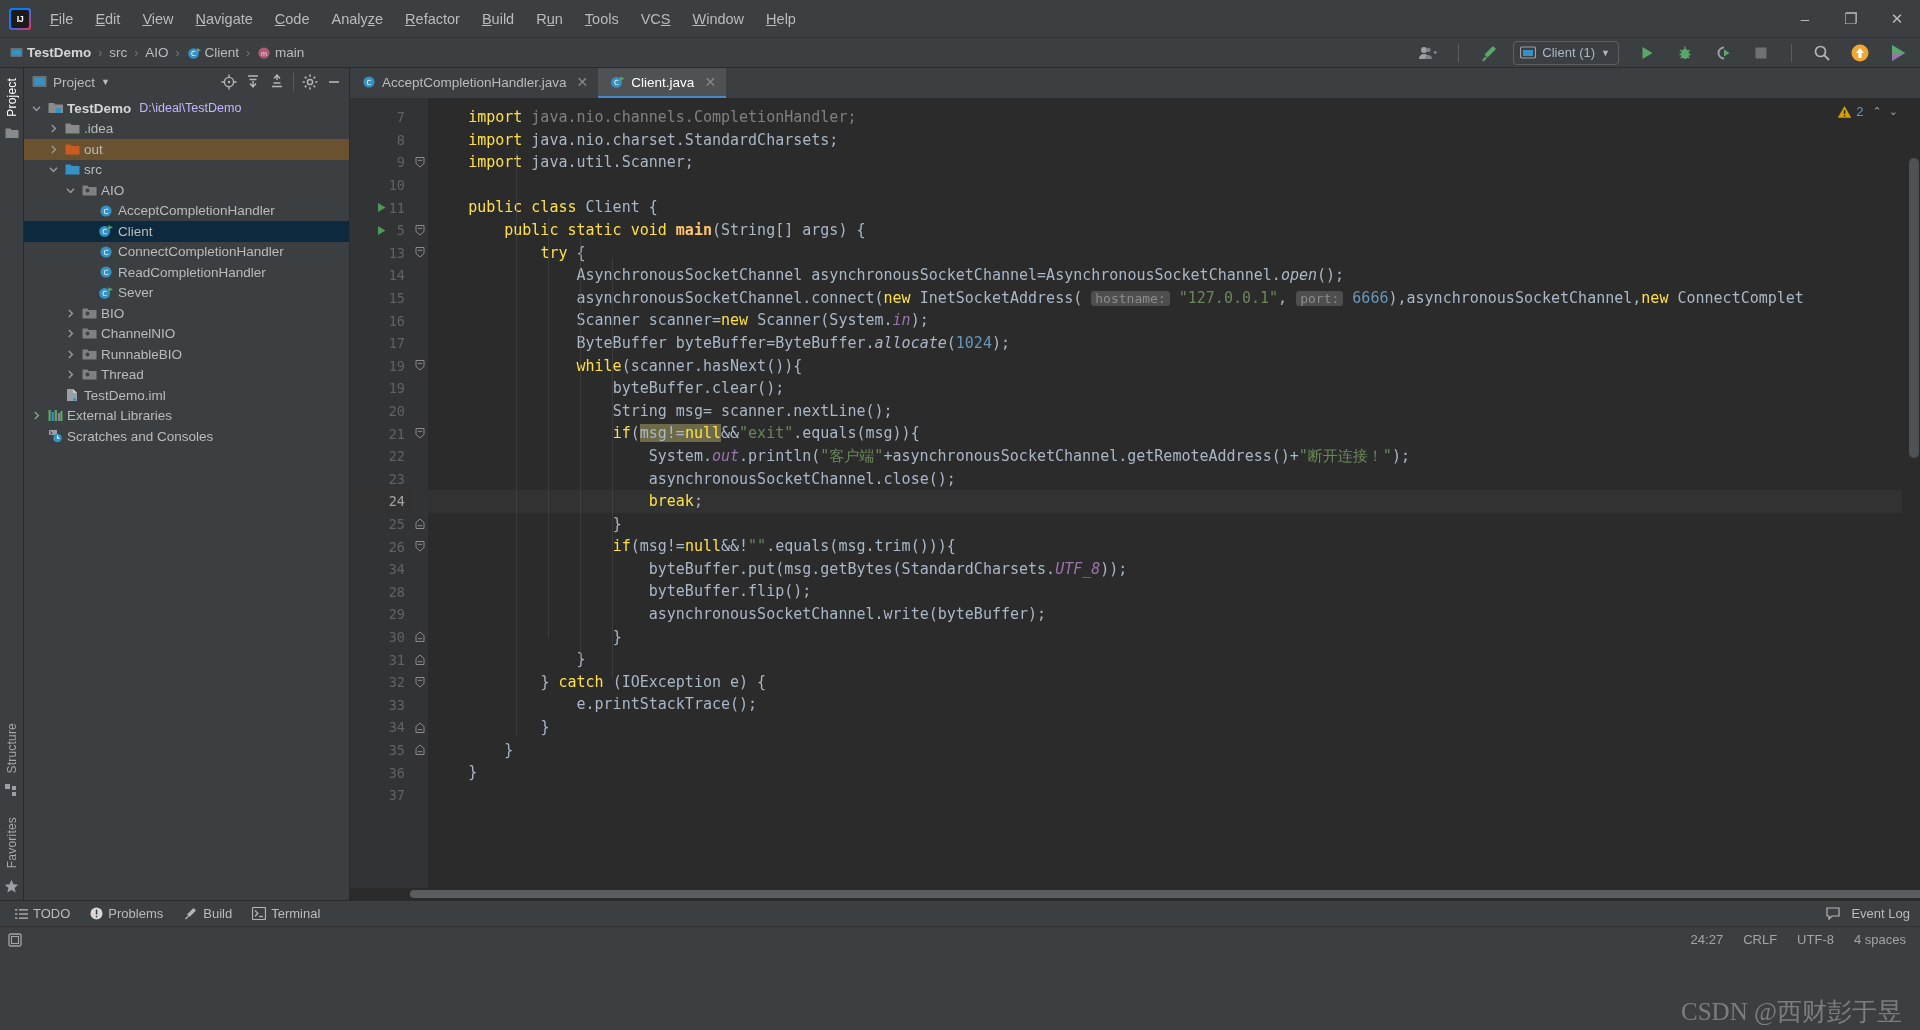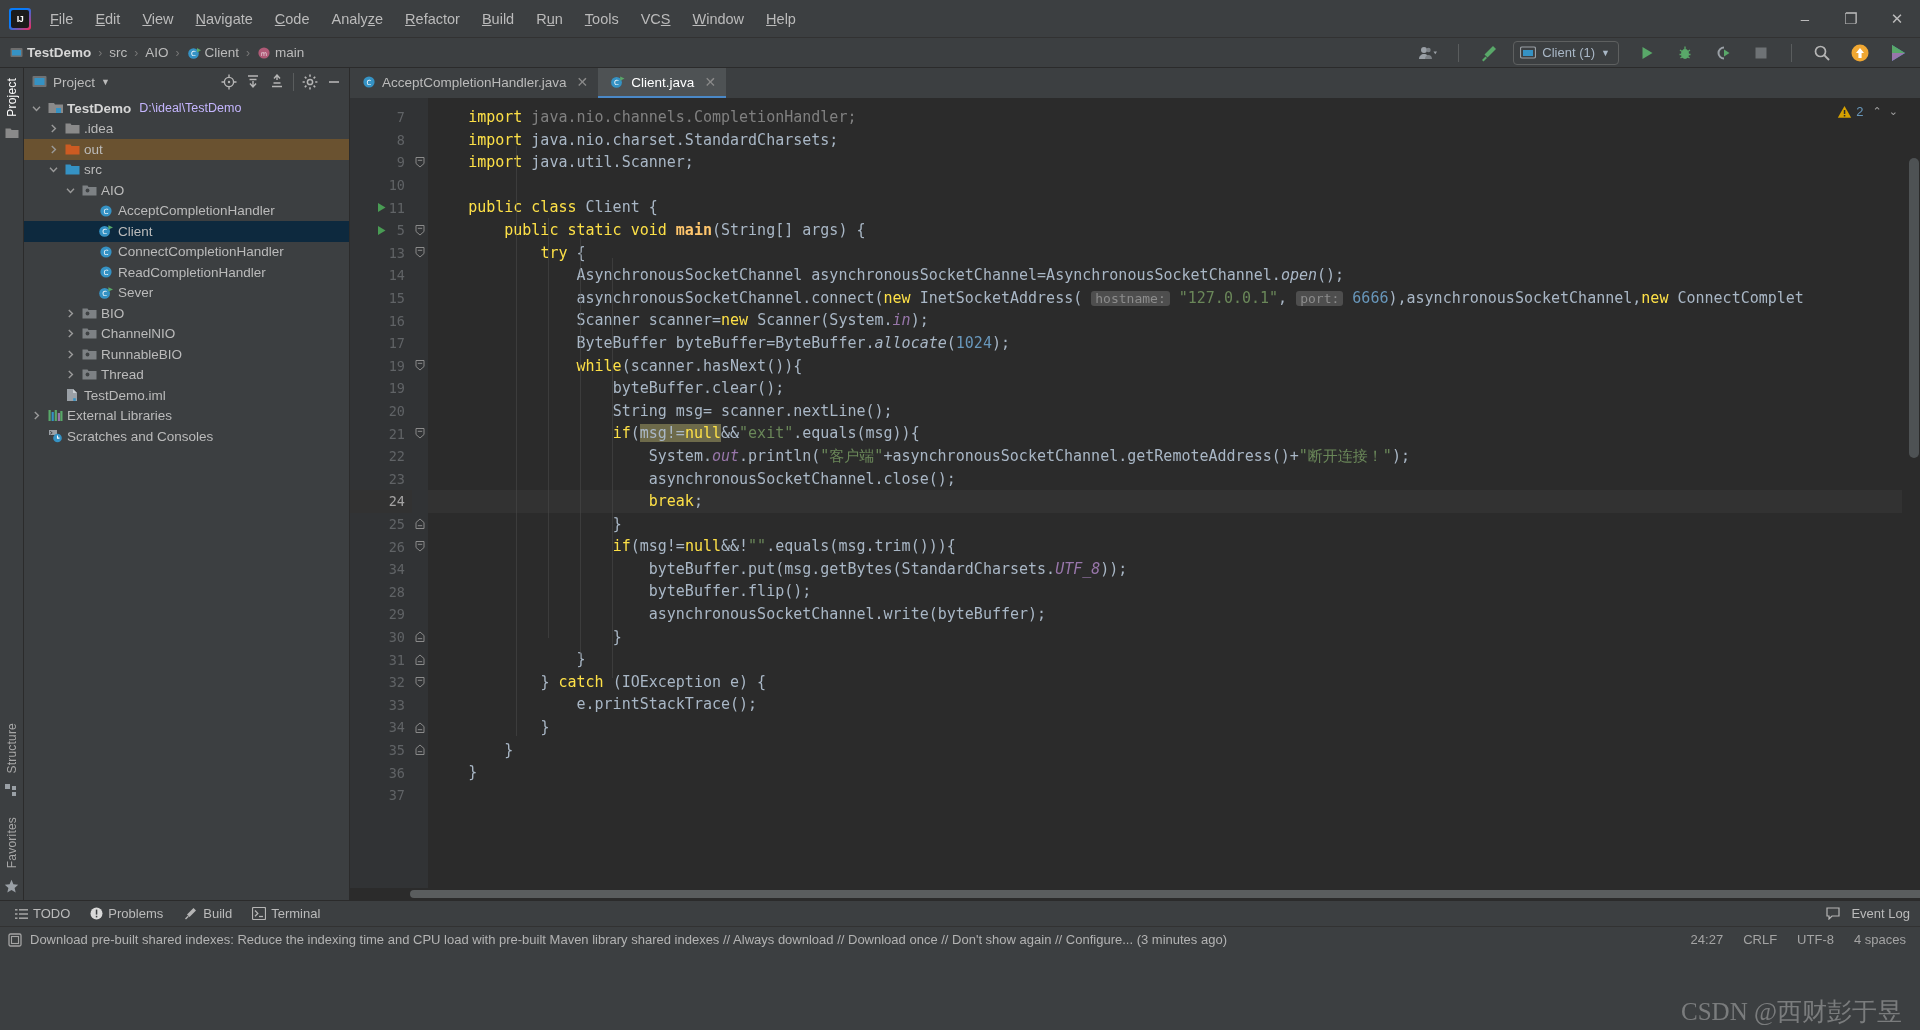--- a/index.html
+++ b/index.html
@@ -970,21 +970,20 @@
   </div>
 </div>
 
 <div class="statusbar">
   <span>
     <svg width="14" height="14" viewBox="0 0 14 14">
         <rect x="1" y="1" width="12" height="12" rx="1.5" fill="none" stroke="#a4a4a4" stroke-width="1.3"></rect>
         <rect x="3.5" y="3.5" width="7" height="7" fill="none" stroke="#a4a4a4" stroke-width="1.1"></rect>
       </svg>
   </span>
-  <span class="status-msg">Download pre-built shared indexes: Reduce the indexing time and CPU load with pre-built Maven library shared indexes // Always download // Download once // Don't show again // Configure... (3 minutes ago)</span>
   <div class="status-right">
     <span>24:27</span>
     <span>CRLF</span>
     <span>UTF-8</span>
     <span>4 spaces</span>
   </div>
 </div>
 
 <div class="watermark">CSDN @西财彭于昱</div>
 

